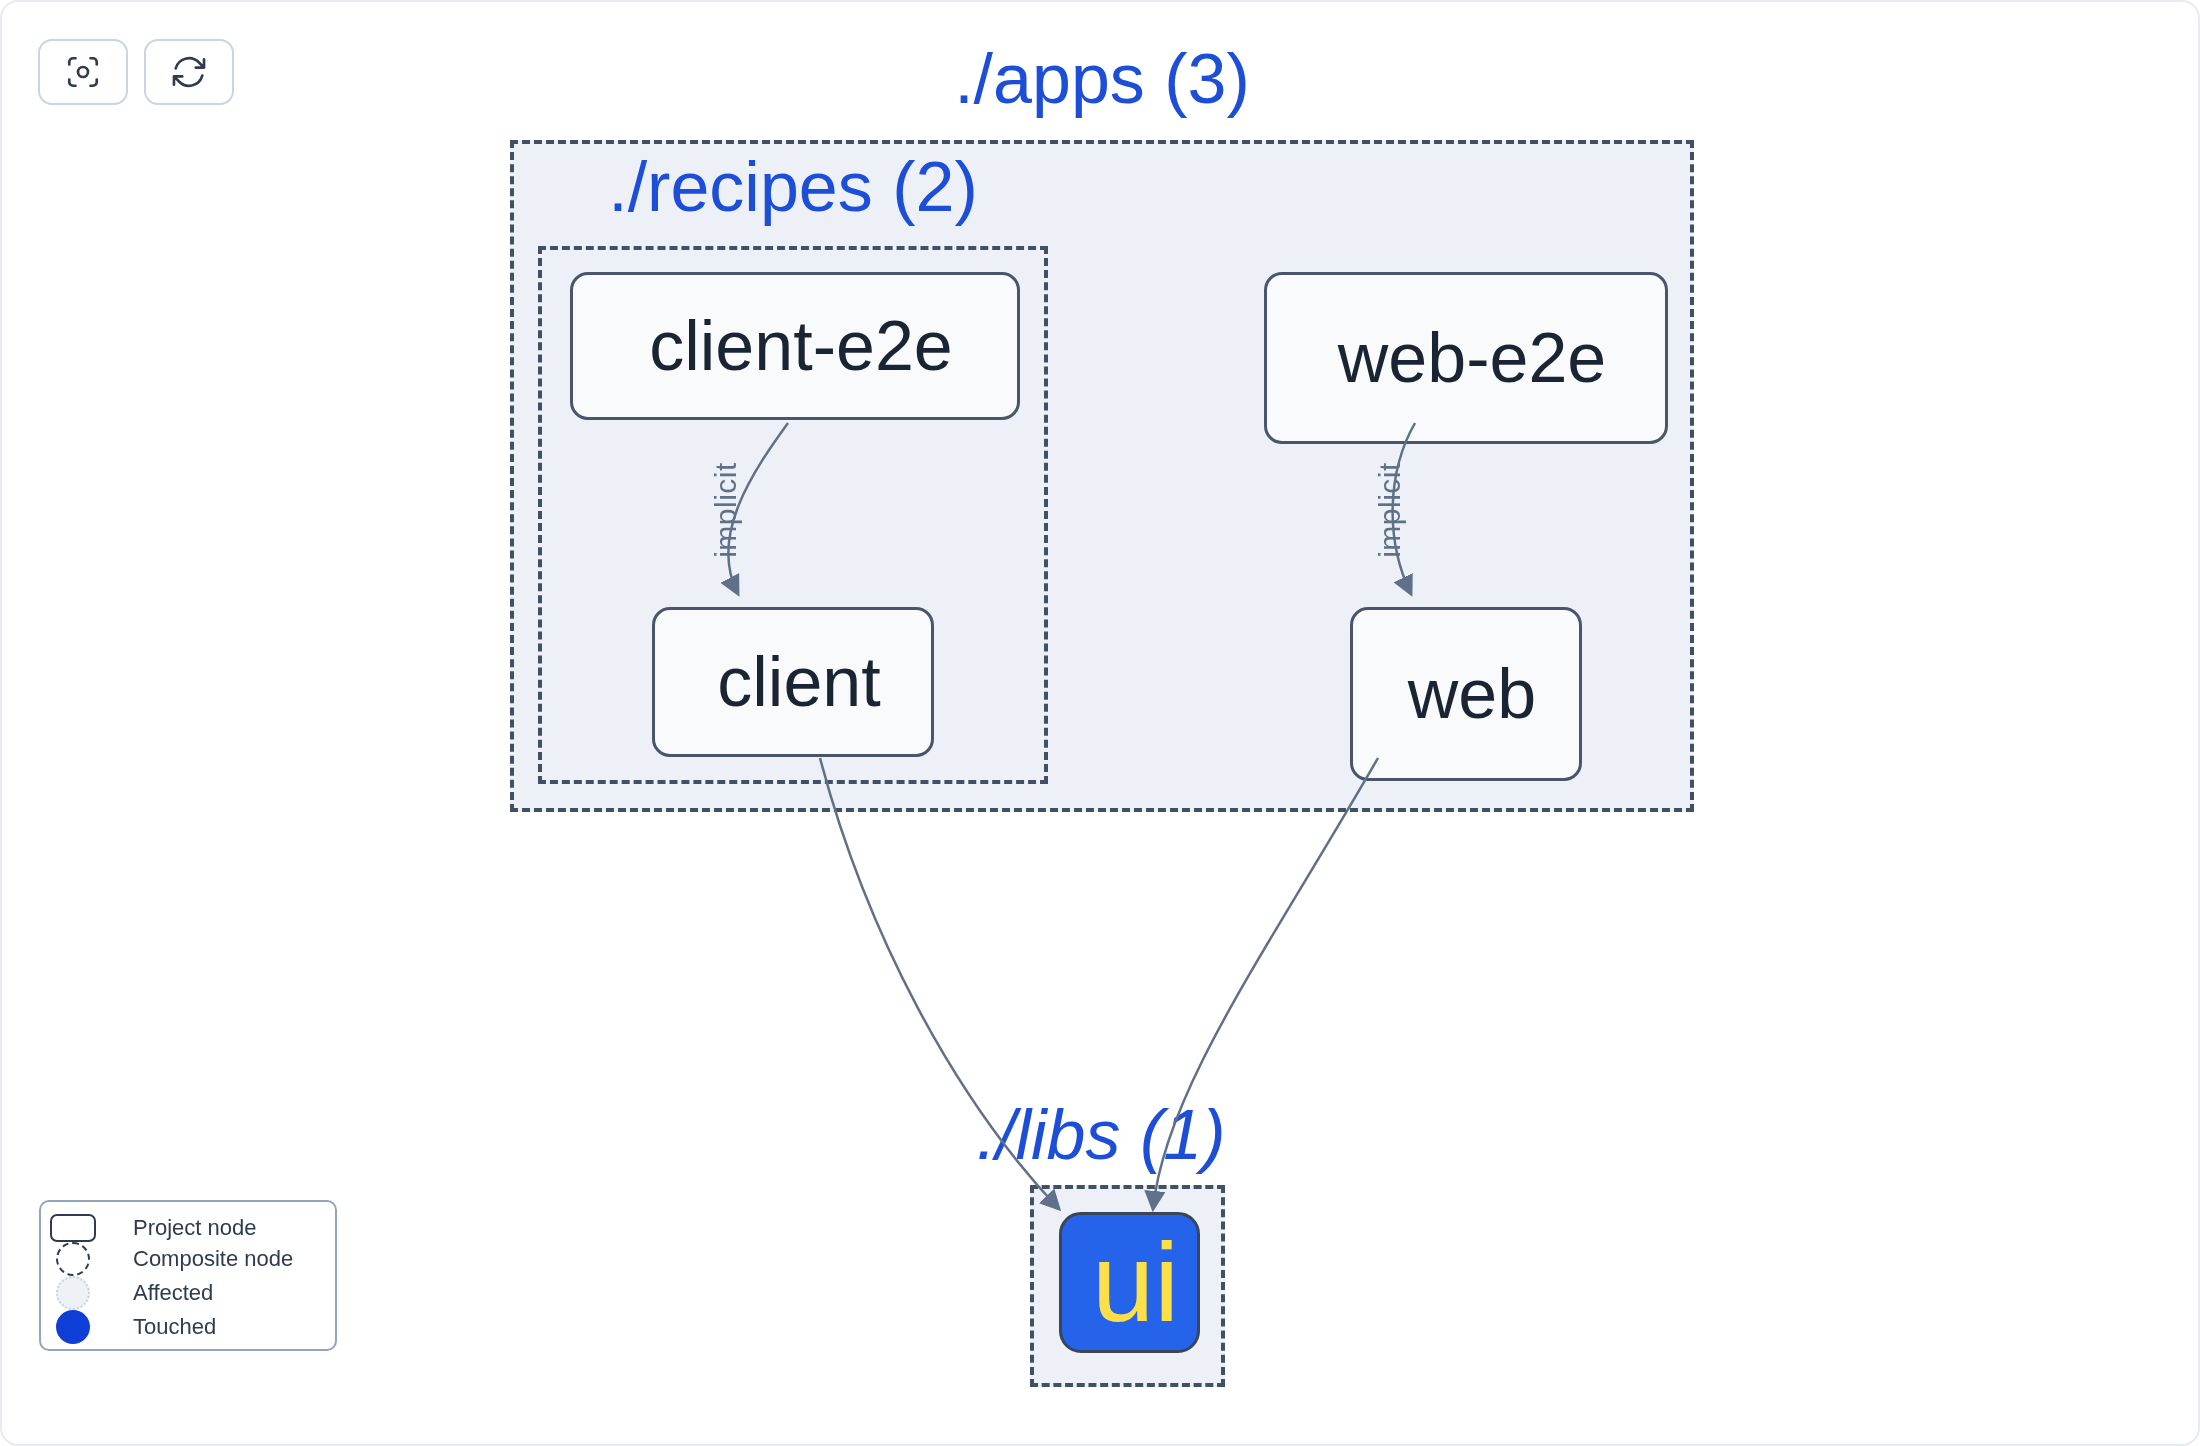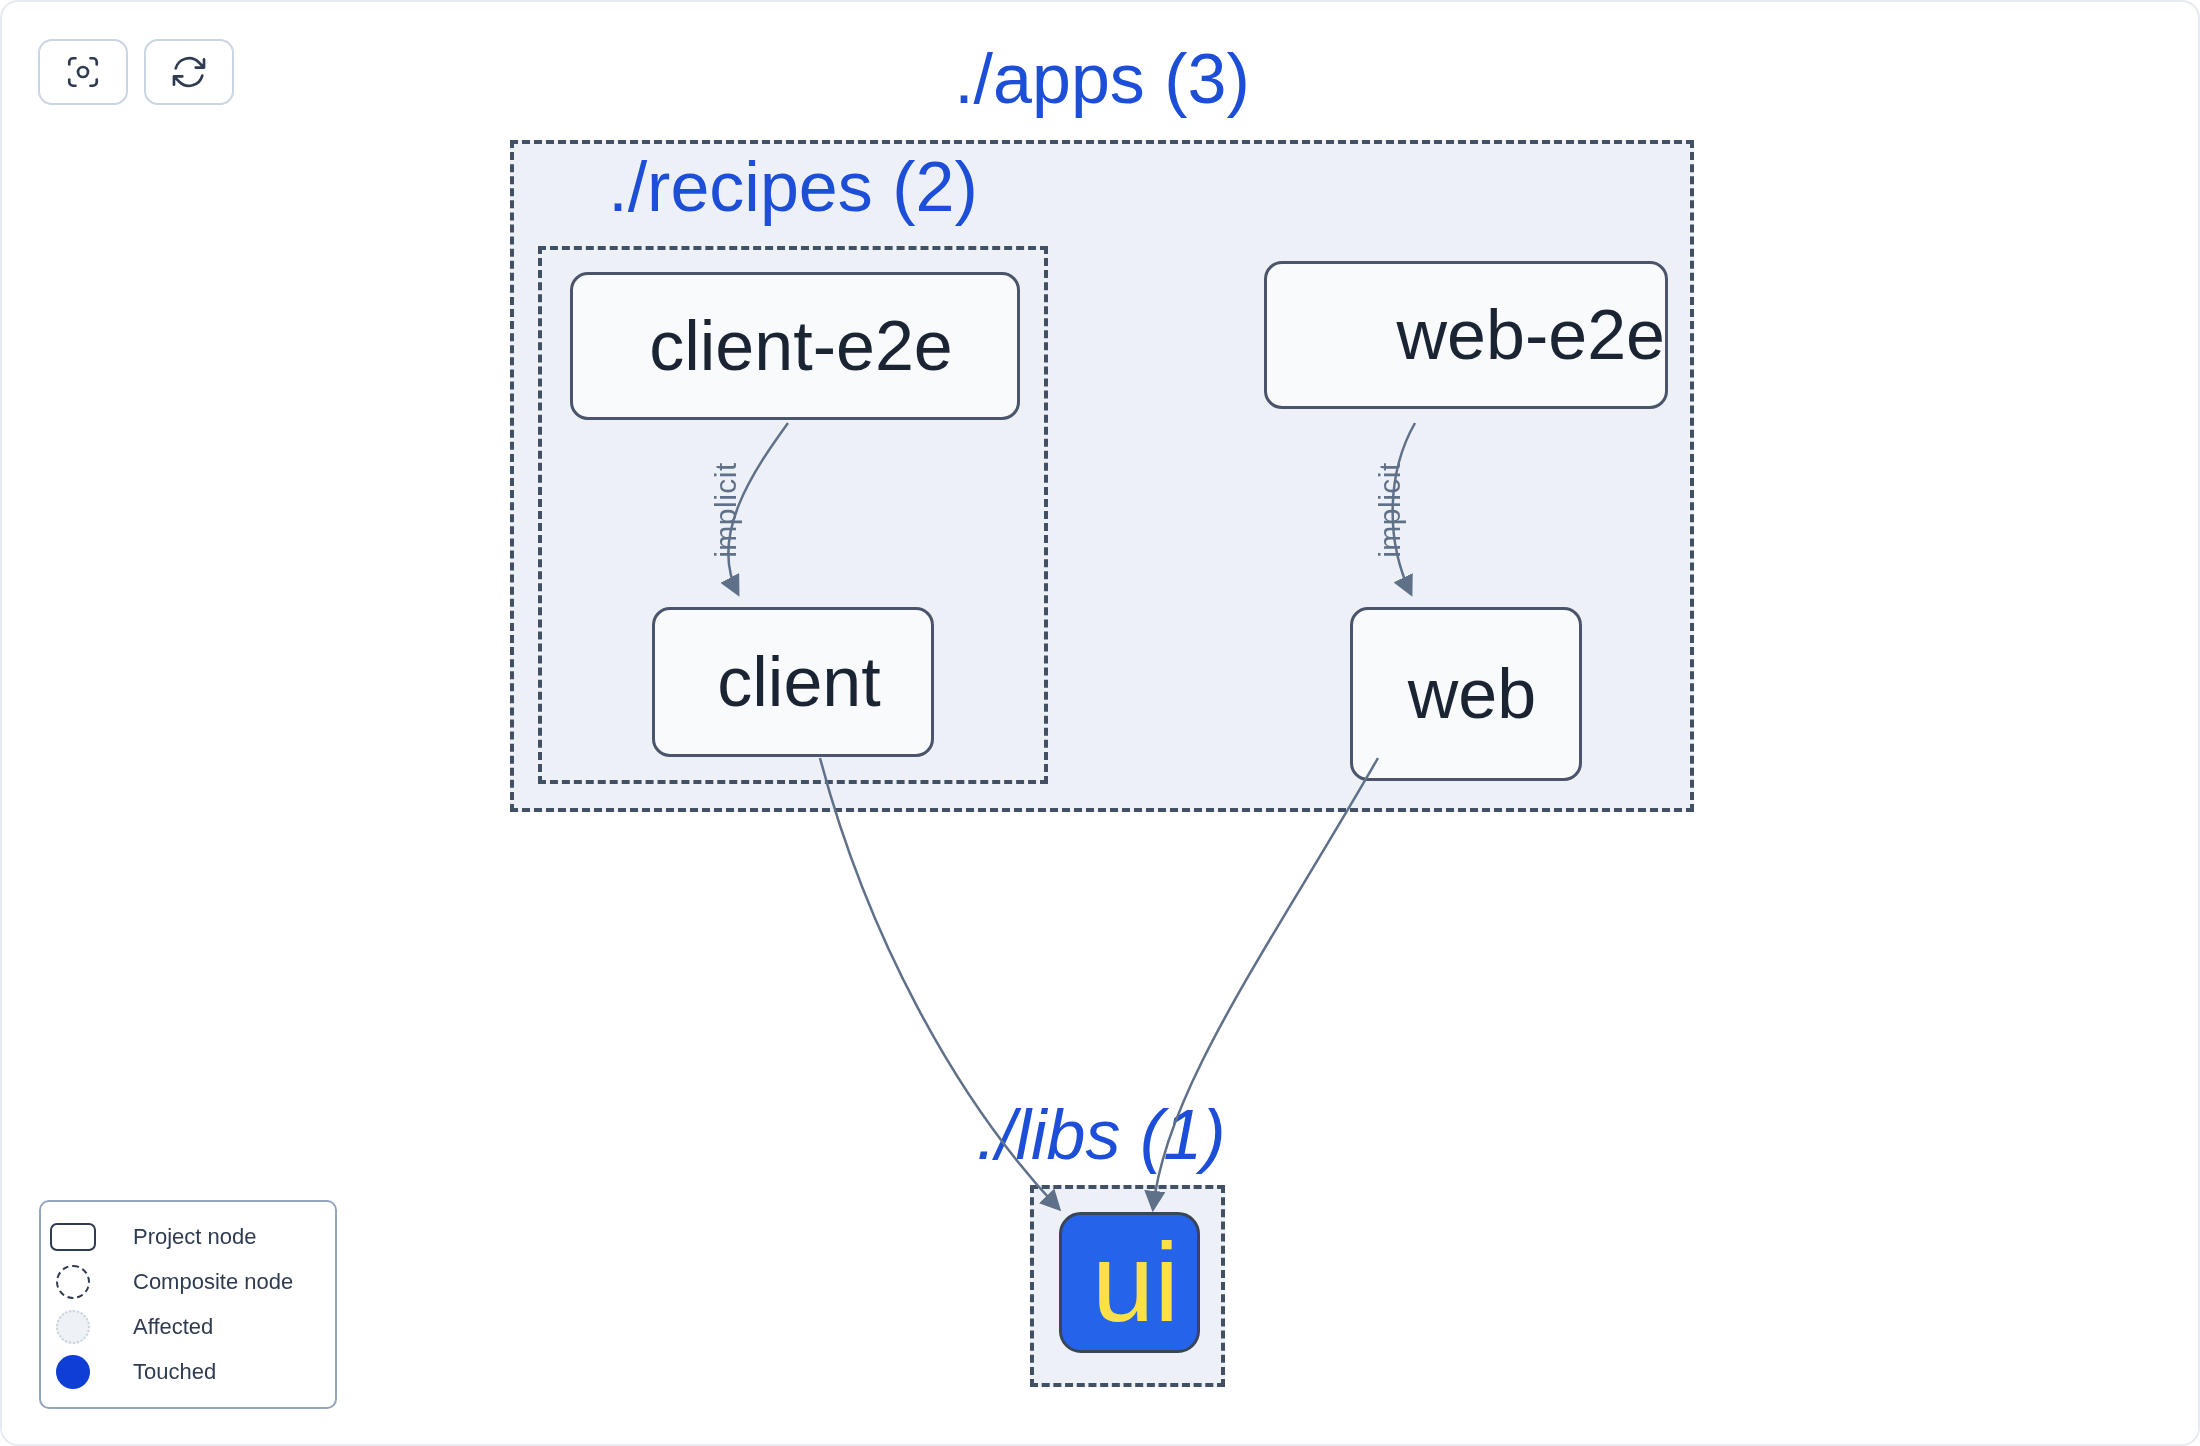--- a/index.html
+++ b/index.html
@@ -30,39 +30,39 @@
   #label-apps{left:508px;width:1184px;top:42px;}
   #label-recipes{left:536px;width:510px;top:150px;}
   #label-libs{left:948px;width:302px;top:1098px;font-style:italic;}
   
   .node{
     position:absolute;background:#f9fafc;border:3px solid #4a556b;border-radius:18px;
     display:flex;align-items:center;justify-content:center;
     font-size:70px;color:#1a2433;z-index:3;cursor:pointer;padding-left:12px;
   }
   #node-client-e2e{left:568px;top:270px;width:450px;height:148px;}
-  #node-web-e2e{left:1262px;top:259px;width:404px;height:148px;justify-content:flex-end;}
+  #node-web-e2e{left:1262px;top:270px;width:404px;height:172px;}
   #node-client{left:650px;top:605px;width:282px;height:150px;}
   #node-web{left:1348px;top:605px;width:232px;height:174px;}
   #node-ui{
     left:1057px;top:1210px;width:141px;height:141px;
     background:#2563eb;border-color:#3b4559;border-radius:22px;
     color:#fde047;font-size:112px;
   }
   
   .edges{position:absolute;left:0;top:0;z-index:4;pointer-events:none;}
   .edge-label{
     position:absolute;font-size:30px;color:#5f7089;z-index:3;white-space:nowrap;
     transform:translate(-50%,-50%) rotate(-90deg);letter-spacing:0.5px;
   }
   #edge-label-1{left:724px;top:508px;}
   #edge-label-2{left:1388px;top:508px;}
   
   .legend{
-    position:absolute;left:37px;top:1198px;width:298px;height:209px;
+    position:absolute;left:37px;top:1198px;width:298px;height:151px;
     background:#ffffff;border:2px solid #91a6bd;border-radius:10px;z-index:10;
     display:flex;flex-direction:column;justify-content:space-around;padding:12px 0;
   }
   .legend-row{display:flex;align-items:center;height:42px;}
   .legend-icon{width:64px;display:flex;align-items:center;justify-content:center;flex:0 0 64px;}
   .legend-row span.lbl{font-size:22px;color:#2e3b50;margin-left:28px;}
   .sw-project{width:46px;height:28px;border:2.5px solid #2f3b50;border-radius:7px;background:#ffffff;}
   .sw-composite{width:34px;height:34px;border:2.5px dashed #2f3b50;border-radius:50%;}
   .sw-affected{width:34px;height:34px;border:2.5px dotted #c9d2dc;border-radius:50%;background:#eef1f6;}
   .sw-touched{width:34px;height:34px;border-radius:50%;background:#0e3ed5;}

